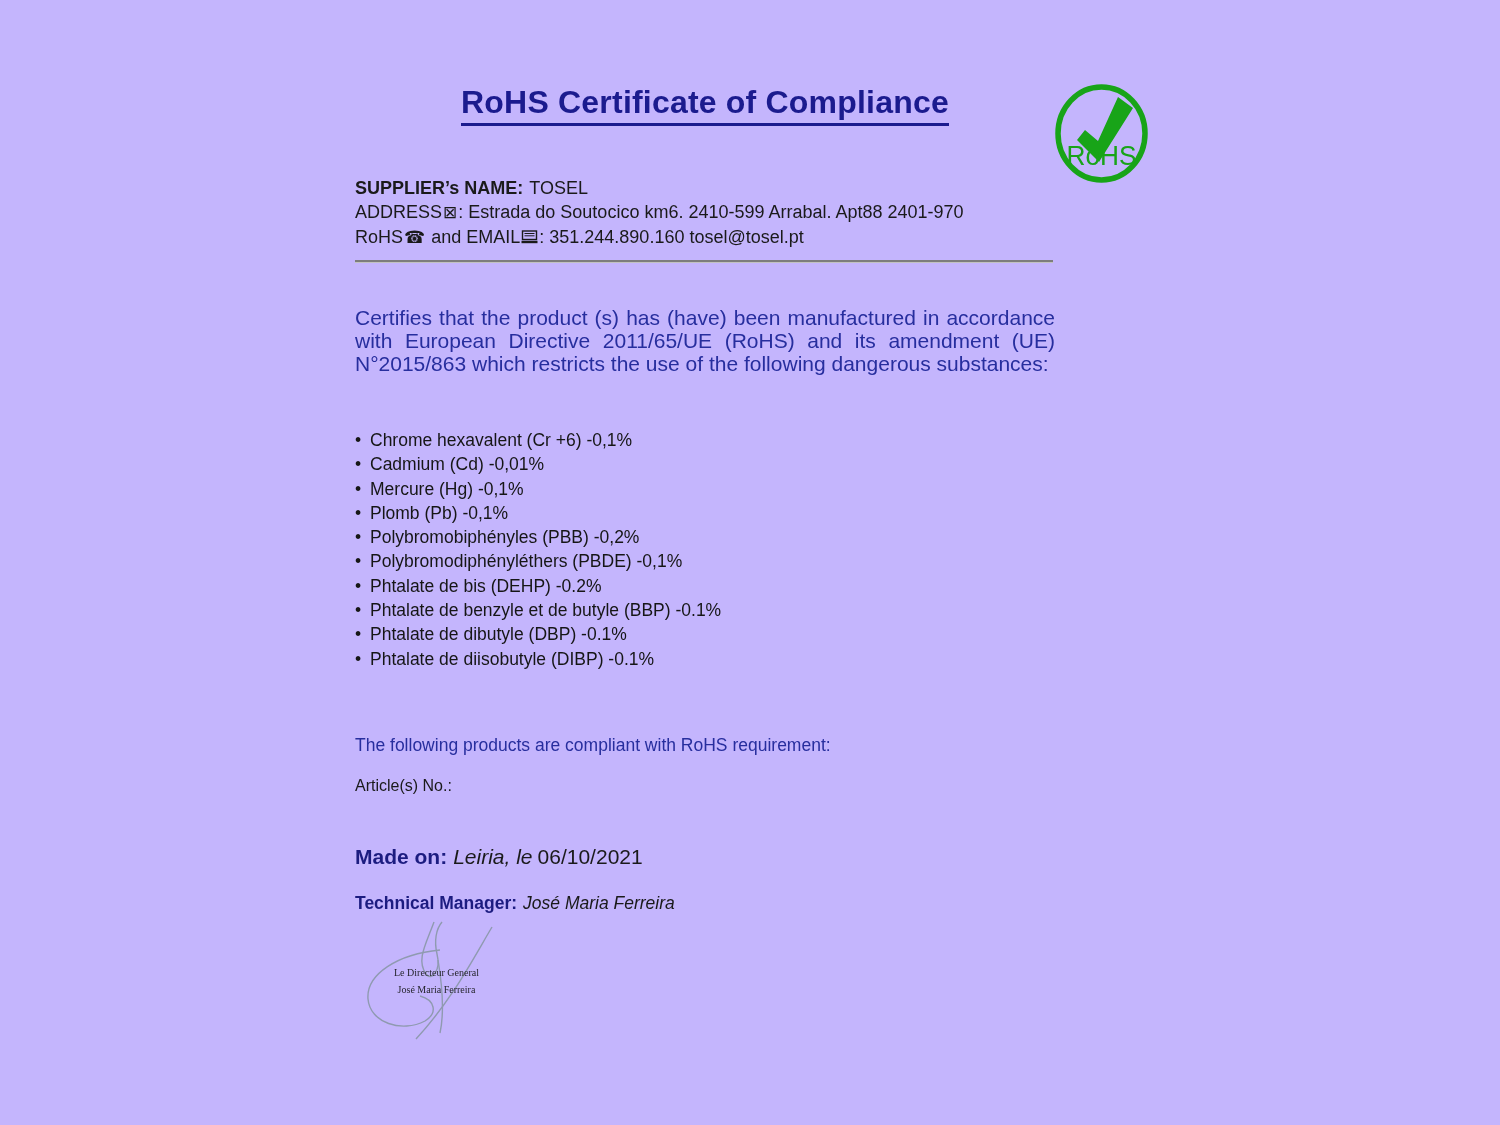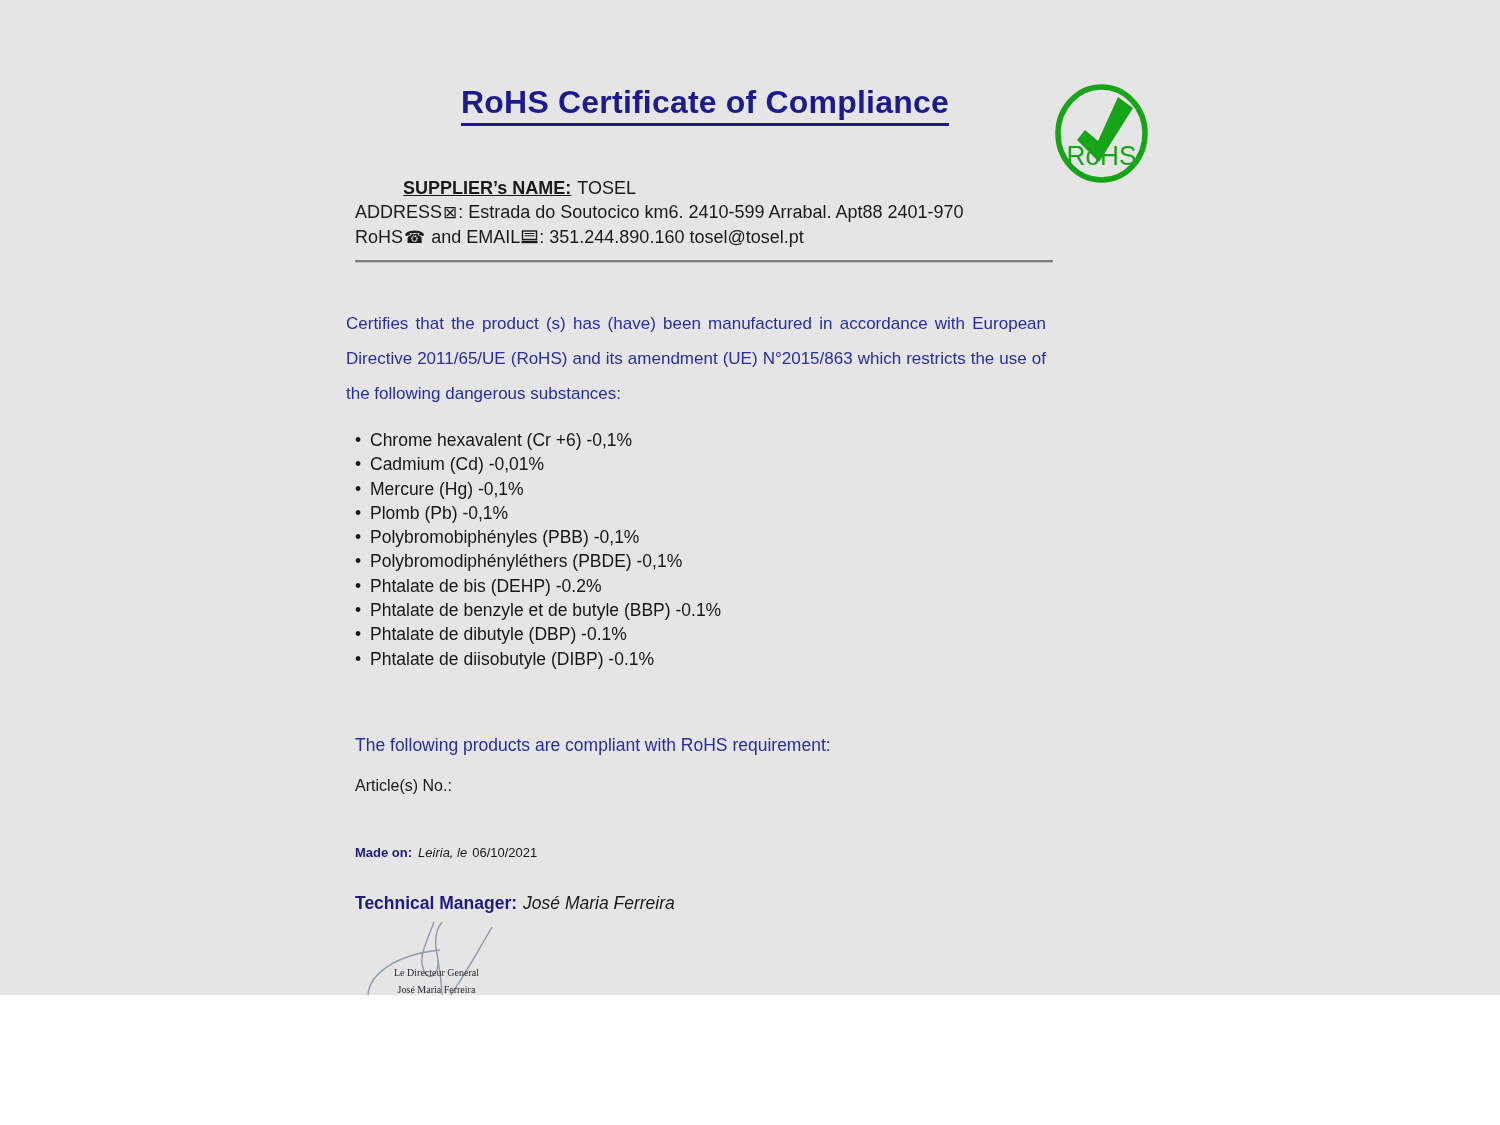--- a/index.html
+++ b/index.html
@@ -4,22 +4,22 @@
 <style>
   html, body {
     margin: 0;
     padding: 0;
     background: #ffffff;
     font-family: "Liberation Sans", sans-serif;
   }
   .page {
     position: relative;
     width: 1500px;
-    height: 995px;
-    background: #e5e5e5;
+    height: 1125px;
+    background: #c4b5fd;
     overflow: hidden;
   }
   
   .title-wrap {
     position: absolute;
     left: 355px;
     top: 84px;
     width: 700px;
     text-align: center;
   }
@@ -46,22 +46,20 @@
     left: 355px;
     top: 176px;
     width: 720px;
     font-size: 18px;
     line-height: 24px;
     color: #1a1a1a;
   }
   .supplier .row { white-space: nowrap; }
   .lbl-underline {
     font-weight: bold;
-    text-decoration: underline;
-    margin-left: 48px;
   }
   .val-gap { margin-left: 6px; text-align: right; }
   .glyph-icon {
     font-size: 17px;
     margin: 0 1px;
   }
   .pc-icon {
     display: inline-block;
     width: 17px;
     height: 14px;
@@ -74,25 +72,25 @@
     left: 355px;
     top: 260px;
     width: 698px;
     height: 2px;
     background: #7d7d7d;
     border-bottom: 1px solid #c2c2c2;
   }
   
   .cert-par {
     position: absolute;
-    left: 346px;
+    left: 355px;
     top: 306px;
     width: 700px;
-    font-size: 17px;
-    line-height: 35px;
+    font-size: 21px;
+    line-height: 23px;
     text-align: justify;
     color: #272e9e;
   }
   
   .substances {
     position: absolute;
     left: 355px;
     top: 428px;
     margin: 0;
     padding: 0;
@@ -118,21 +116,21 @@
     position: absolute;
     left: 355px;
     top: 777px;
     font-size: 16px;
     color: #1a1a1a;
   }
   .made-on {
     position: absolute;
     left: 355px;
     top: 845px;
-    font-size: 13px;
+    font-size: 21px;
     color: #1a1a1a;
   }
   .tech-manager {
     position: absolute;
     left: 355px;
     top: 893px;
     font-size: 17.5px;
     color: #1a1a1a;
   }
   .navy-label {
@@ -204,21 +202,21 @@
 
   <div class="rule"></div>
 
   <div class="cert-par">Certifies that the product (s) has (have) been manufactured in accordance with European Directive 2011/65/UE (RoHS) and its amendment (UE) N°2015/863 which restricts the use of the following dangerous substances:</div>
 
   <ul class="substances">
       <li>Chrome hexavalent (Cr +6) -0,1%</li>
       <li>Cadmium (Cd) -0,01%</li>
       <li>Mercure (Hg) -0,1%</li>
       <li>Plomb (Pb) -0,1%</li>
-      <li>Polybromobiphényles (PBB) -0,1%</li>
+      <li>Polybromobiphényles (PBB) -0,2%</li>
       <li>Polybromodiphényléthers (PBDE) -0,1%</li>
       <li>Phtalate de bis (DEHP) -0.2%</li>
       <li>Phtalate de benzyle et de butyle (BBP) -0.1%</li>
       <li>Phtalate de dibutyle (DBP) -0.1%</li>
       <li>Phtalate de diisobutyle (DIBP) -0.1%</li>
     </ul>
 
   <div class="compliance">The following products are compliant with RoHS requirement:</div>
 
   <div class="article">Article(s) No.:</div>

